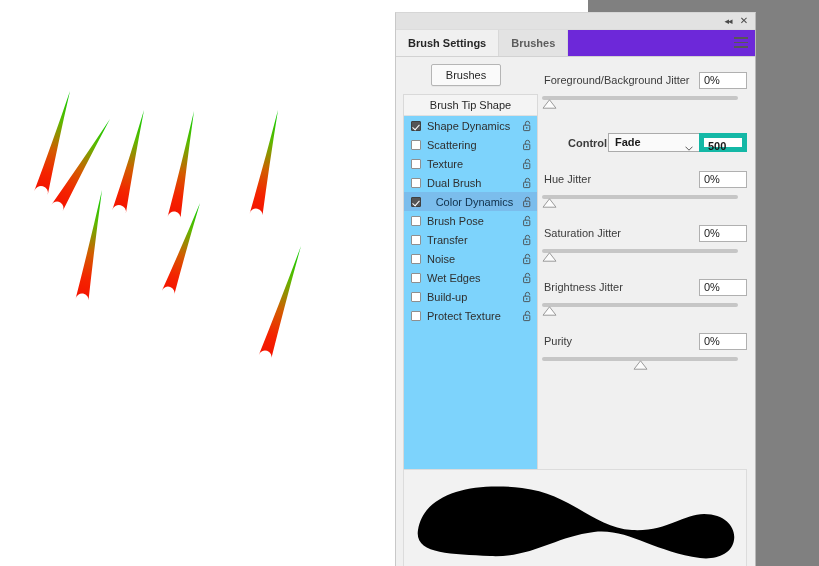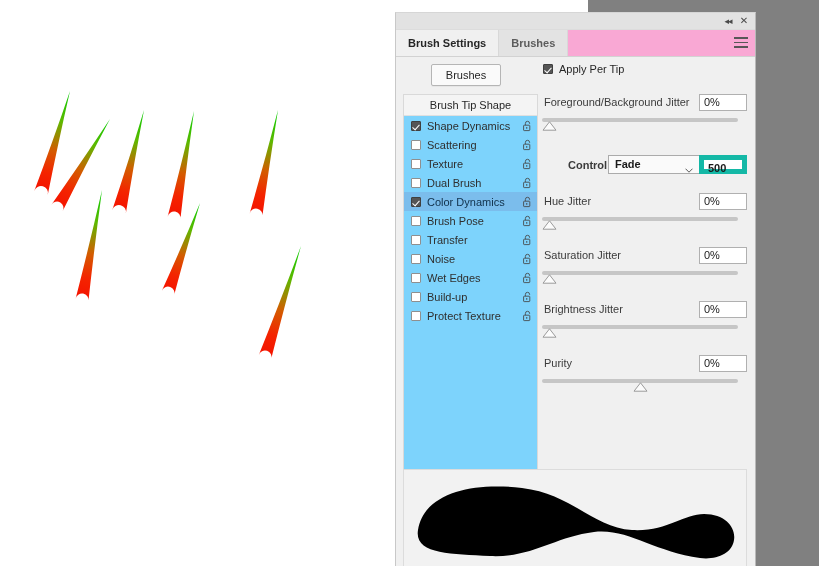--- a/index.html
+++ b/index.html
@@ -31,21 +31,21 @@
   }
   .tb-btn{
     position:absolute;top:2px;width:14px;height:12px;
     font-size:10px;line-height:12px;text-align:center;color:#4a4a4a;
     cursor:default;
   }
   .tb-collapse{right:20px;letter-spacing:-1px;font-size:9px;font-weight:bold;}
   .tb-close{right:4px;font-size:10px;font-weight:bold;}
 
   .tabstrip{
-    height:26px;background:#f9a8d4;position:relative;
+    height:26px;background:#6d28d9;position:relative;
     border-bottom:1px solid #d2d2d2;display:flex;align-items:stretch;
   }
   .tab{
     padding:0 12px;display:flex;align-items:center;
     font-size:11px;font-weight:bold;color:#4a4a4a;
     border-right:1px solid #d8d8d8;cursor:default;
   }
   .tab.active{background:#f0f0f0;color:#262626;}
   .tab.inactive{background:#e3e3e3;color:#5d5d5d;}
   .hamburger{
@@ -72,21 +72,21 @@
     background:#7dd3fc;border:1px solid #d9d9d9;border-bottom:none;
   }
   .list-head{
     height:20px;line-height:20px;text-align:center;font-size:11px;
     color:#262626;border-bottom:1px solid #e0e0e0;background:#f4f4f4;
   }
   .list-item{
     height:19px;display:flex;align-items:center;padding:0 4px 0 7px;
     position:relative;cursor:default;
   }
-  .list-item.sel{background:#7bbdec;}
+  .list-item.sel{background:#7bbdec;text-align:center;}
   .cb{
     width:10px;height:10px;border:1px solid #8f8f8f;background:#fff;
     border-radius:1px;box-sizing:border-box;flex:0 0 auto;margin-right:6px;
     position:relative;
   }
   .cb.on{background:#555;border-color:#3f3f3f;}
   .cb.on:after{
     content:"";position:absolute;left:2px;top:1px;width:3px;height:6px;
     border:solid #fff;border-width:0 1.5px 1.5px 0;transform:rotate(42deg);
   }
@@ -342,24 +342,20 @@
               <path d="M3.4 5.2 V3.4 A2.1 2.1 0 0 1 7.6 3.4 V4.0" fill="none" stroke="#454545" stroke-width="1"></path>
               <rect x="1.6" y="5.2" width="6.2" height="5.4" rx="0.6" fill="none" stroke="#454545" stroke-width="1"></rect>
               <rect x="4.2" y="7.0" width="1.1" height="1.8" fill="#454545"></rect>
             </svg>
           </div>
         </div>
     </div>
 
     <div class="settings">
 
-      <div class="apply-row">
-        <span class="cb on"></span>
-        <span class="apply-label">Apply Per Tip</span>
-      </div>
 
       <div class="row">
         <span class="lbl">Foreground/Background Jitter</span>
         <span class="num">0%</span>
       </div>
       <div class="track-wrap">
         <div class="track"></div>
         <div class="thumb" style="left: 0px;">
           <svg viewBox="0 0 15 10">
               <path d="M7.5 0.8 L14 9.2 L1 9.2 Z" fill="#fcfcfc" stroke="#9a9a9a" stroke-width="1" stroke-linejoin="round"></path>

